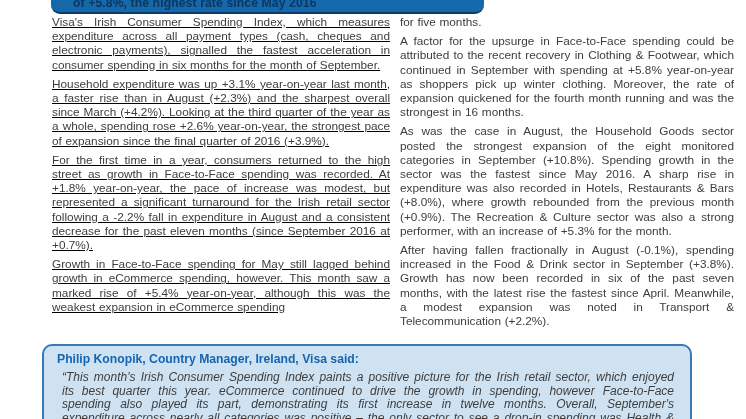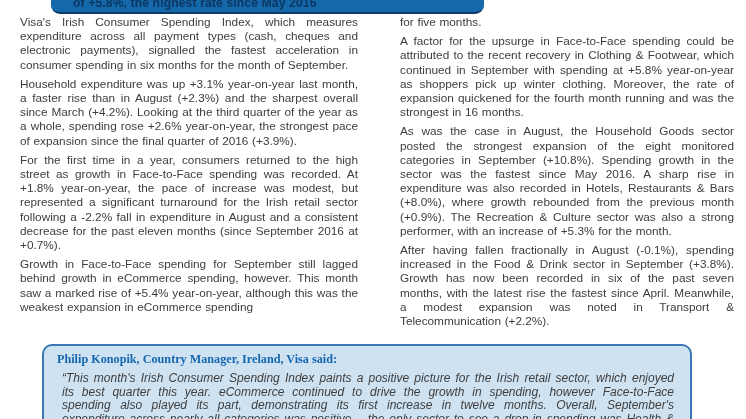--- a/index.html
+++ b/index.html
@@ -38,21 +38,21 @@
     font-weight: bold;
     font-size: 12.2px;
     letter-spacing: 0.1px;
     white-space: nowrap;
   }
   
   .col {
     position: absolute;
     top: 15px;
   }
-  .col-left  { left: 20px;  width: 338px; }
+  .col-left  { left: 52px;  width: 338px; text-decoration: underline; }
   .col-right { left: 384px; width: 334px; margin-left: 16px; }
   .col p {
     margin: 0 0 5px 0;
     font-size: 11.8px;
     line-height: 14.2px;
     color: #3d3d3d;
     text-align: justify;
     word-spacing: 0.4px;
   }
   
@@ -67,21 +67,20 @@
     border: 2px solid #3a78b5;
     border-radius: 10px;
     padding: 5px 16px 0 13px;
     overflow: hidden;
   }
   .quote-heading {
     color: #1566b0;
     font-weight: bold;
     font-size: 12.2px;
     margin: 1px 0 5px 0;
-    font-family: Liberation Serif, serif;
   }
   .quote-text {
     font-style: italic;
     font-size: 12px;
     line-height: 13.6px;
     color: #3e3e3e;
     text-align: justify;
     margin: 0 0 0 5px;
     word-spacing: 1px;
   }
@@ -92,21 +91,21 @@
 <div id="page">
 
   <div class="banner">
     <span class="banner-text">of +5.8%, the highest rate since May 2016</span>
   </div>
 
   <div class="col col-left">
     <p>Visa's Irish Consumer Spending Index, which measures expenditure across all payment types (cash, cheques and electronic payments), signalled the fastest acceleration in consumer spending in six months for the month of September.</p>
     <p>Household expenditure was up +3.1% year-on-year last month, a faster rise than in August (+2.3%) and the sharpest overall since March (+4.2%). Looking at the third quarter of the year as a whole, spending rose +2.6% year-on-year, the strongest pace of expansion since the final quarter of 2016 (+3.9%).</p>
     <p>For the first time in a year, consumers returned to the high street as growth in Face-to-Face spending was recorded. At +1.8% year-on-year, the pace of increase was modest, but represented a significant turnaround for the Irish retail sector following a -2.2% fall in expenditure in August and a consistent decrease for the past eleven months (since September 2016 at +0.7%).</p>
-    <p>Growth in Face-to-Face spending for September still lagged behind growth in eCommerce spending, however. This month saw a marked rise of +5.4% year-on-year, although this was the weakest expansion in eCommerce spending</p>
+    <p>Growth in Face-to-Face spending for May still lagged behind growth in eCommerce spending, however. This month saw a marked rise of +5.4% year-on-year, although this was the weakest expansion in eCommerce spending</p>
   </div>
 
   <div class="col col-right">
     <p>for five months.</p>
     <p>A factor for the upsurge in Face-to-Face spending could be attributed to the recent recovery in Clothing &amp; Footwear, which continued in September with spending at +5.8% year-on-year as shoppers pick up winter clothing. Moreover, the rate of expansion quickened for the fourth month running and was the strongest in 16 months.</p>
     <p>As was the case in August, the Household Goods sector posted the strongest expansion of the eight monitored categories in September (+10.8%). Spending growth in the sector was the fastest since May 2016. A sharp rise in expenditure was also recorded in Hotels, Restaurants &amp; Bars (+8.0%), where growth rebounded from the previous month (+0.9%). The Recreation &amp; Culture sector was also a strong performer, with an increase of +5.3% for the month.</p>
     <p>After having fallen fractionally in August (-0.1%), spending increased in the Food &amp; Drink sector in September (+3.8%). Growth has now been recorded in six of the past seven months, with the latest rise the fastest since April. Meanwhile, a modest expansion was noted in Transport &amp; Telecommunication (+2.2%).</p>
   </div>
 
   <div class="quote-box">

